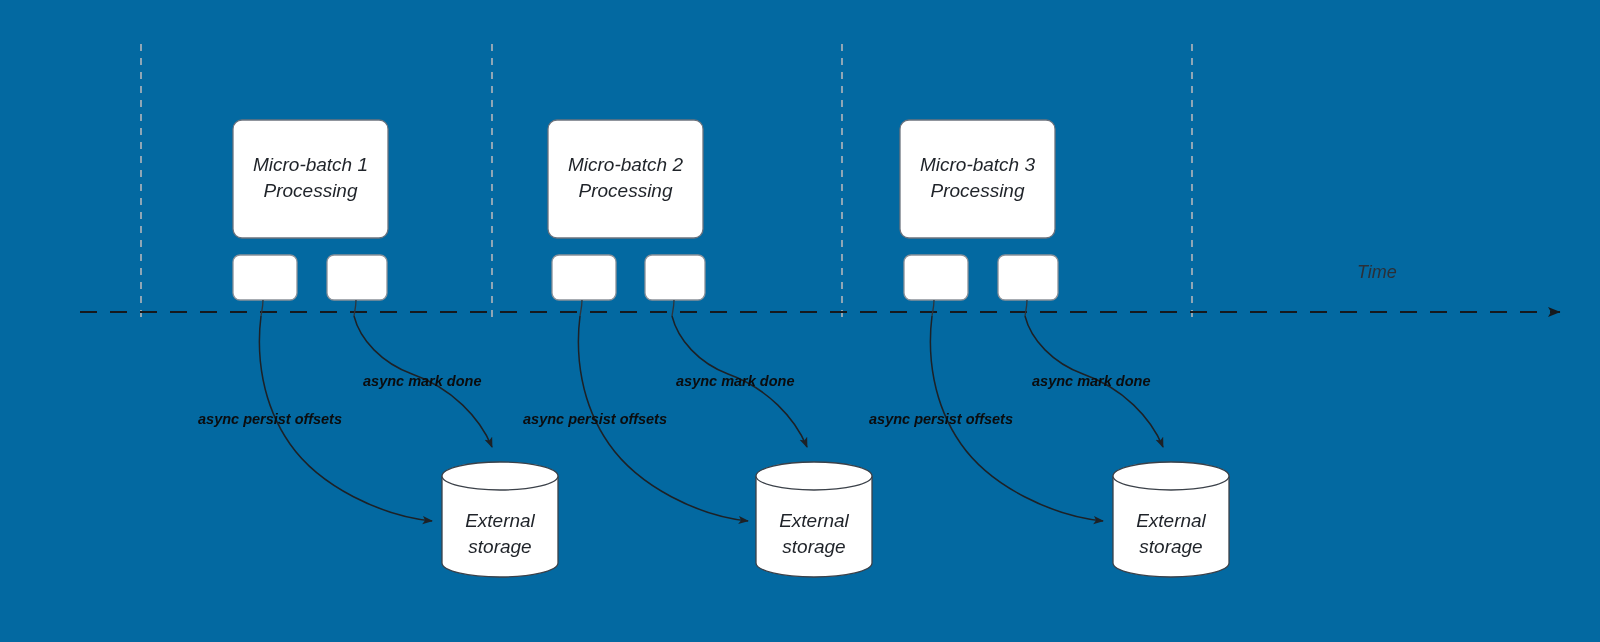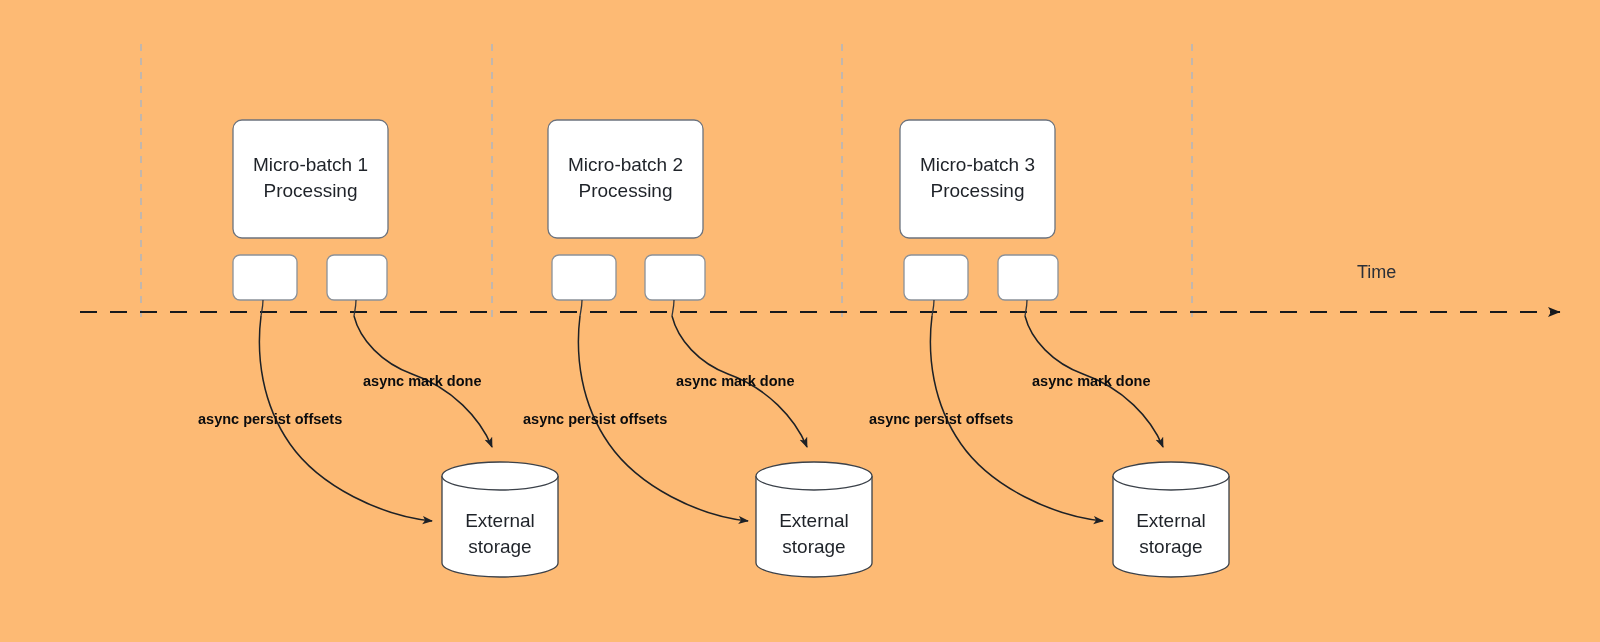--- a/index.html
+++ b/index.html
@@ -4,23 +4,24 @@
 <style>
   html, body {
     margin: 0;
     padding: 0;
     background: #ffffff;
   }
   #canvas {
     position: relative;
     width: 1600px;
     height: 642px;
-    background: #fdba74;
+    background: #0369a1;
     font-family: "Liberation Sans", sans-serif;
     overflow: hidden;
+    font-style: italic;
   }
   svg.layer {
     position: absolute;
     left: 0;
     top: 0;
     width: 1600px;
     height: 642px;
     overflow: visible;
   }
   .node-text {

